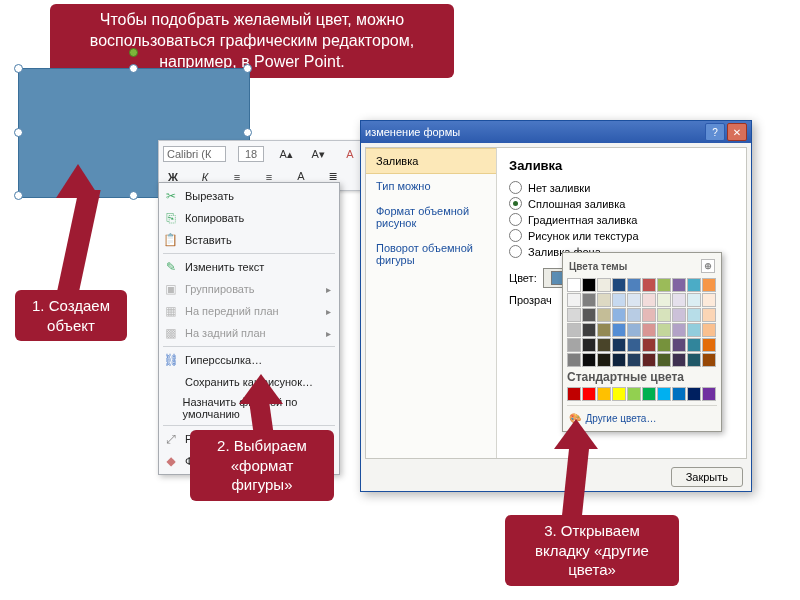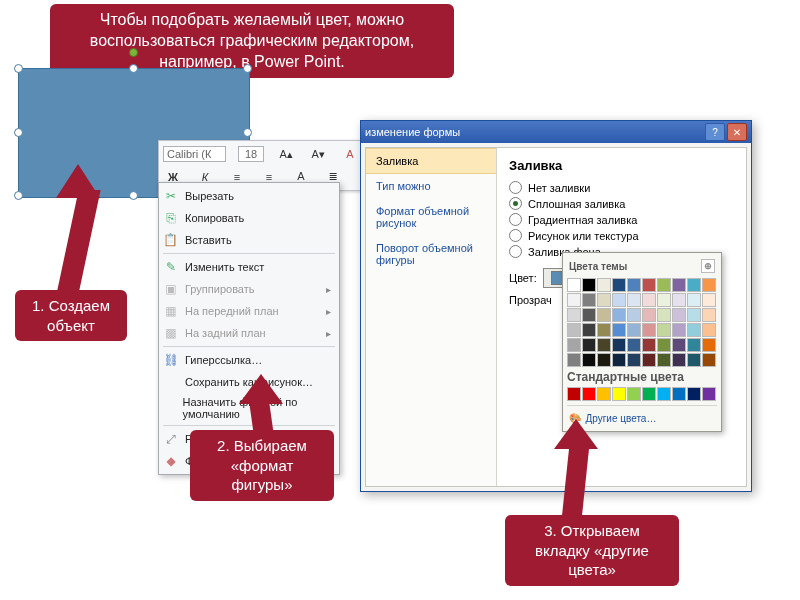--- a/index.html
+++ b/index.html
@@ -410,20 +410,23 @@
             <span class="sw" style="background: rgb(0, 176, 240);"></span>
             <span class="sw" style="background: rgb(0, 112, 192);"></span>
             <span class="sw" style="background: rgb(0, 32, 96);"></span>
             <span class="sw" style="background: rgb(112, 48, 160);"></span>
           </div>
         <div class="picker-sep"></div>
         <div class="picker-more"><span style="margin-right:4px">🎨</span><span>Другие цвета…</span></div>
       </div>
     </div>
   </div>
+  <div class="dlg-footer">
+    <button class="btn">Закрыть</button>
+  </div>
 </div>
 
 <div class="arrow arrow1"></div>
 <div class="arrow arrow2"></div>
 <div class="arrow arrow3"></div>
 
 <div class="callout step1">1. Создаем объект</div>
 <div class="callout step2">2. Выбираем «формат фигуры»</div>
 <div class="callout step3">3. Открываем вкладку «другие цвета»</div>
 

